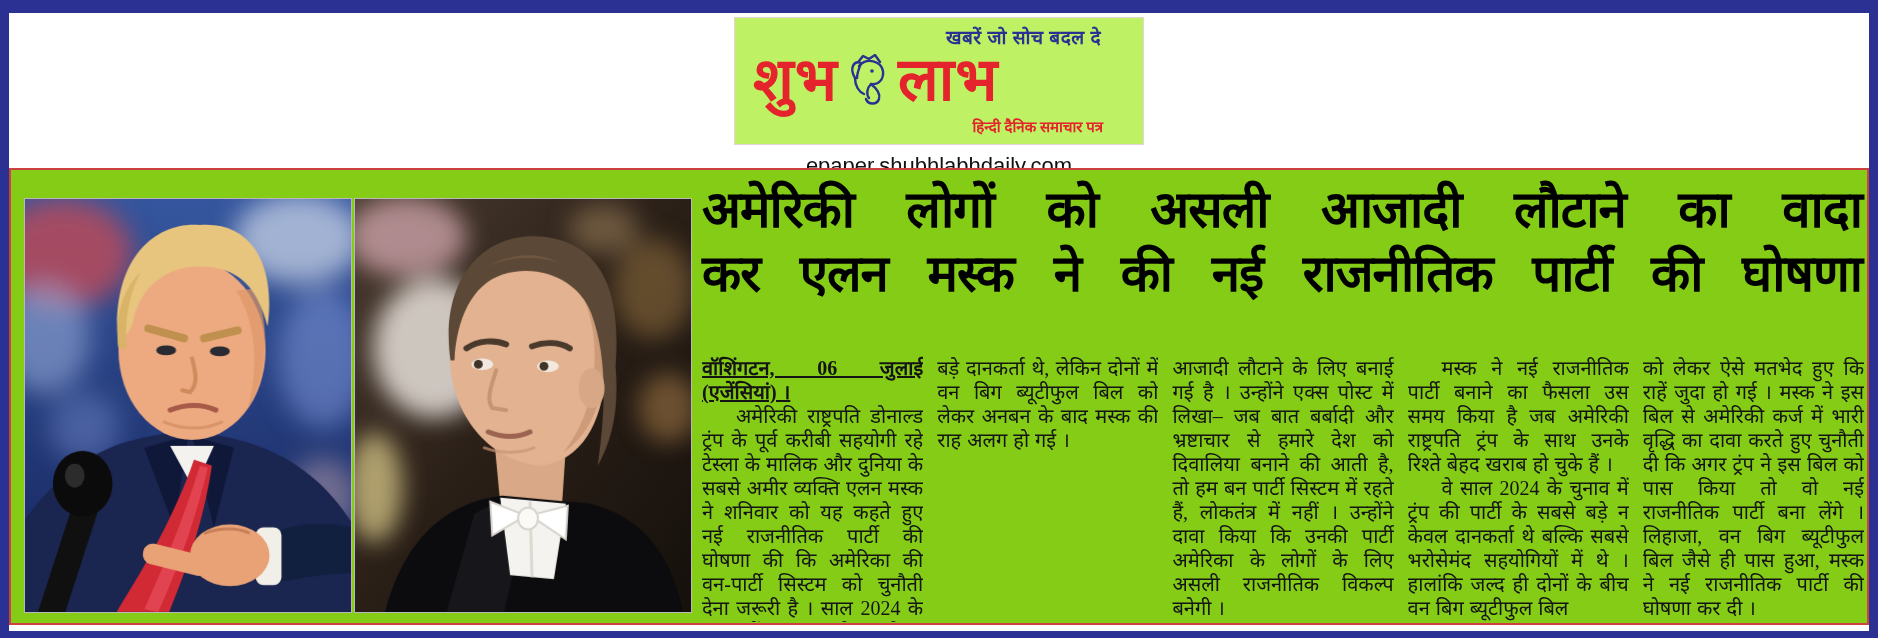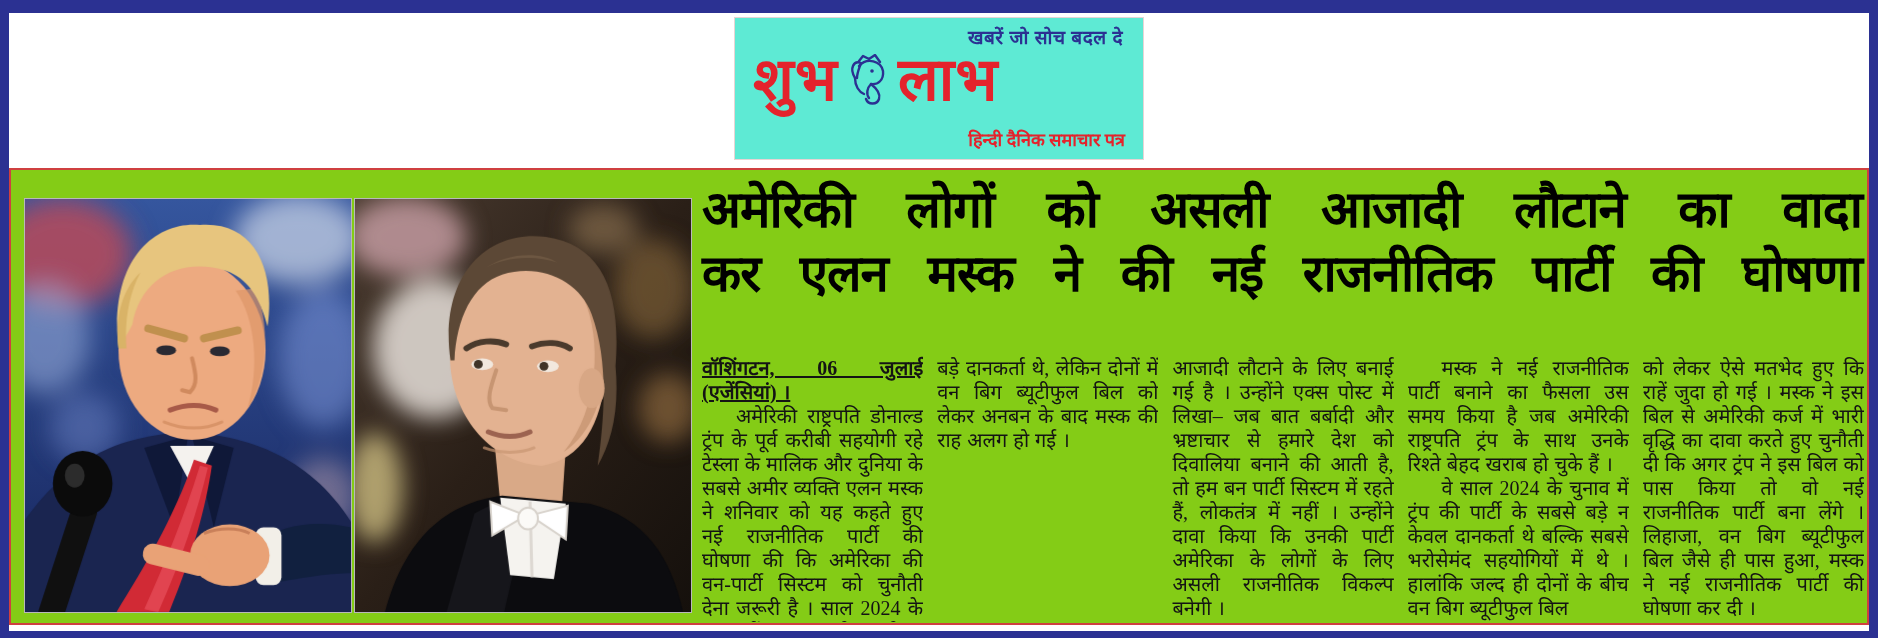--- a/index.html
+++ b/index.html
@@ -12,33 +12,33 @@
   
   .bar-top    { position:absolute; left:0; top:0;   width:1878px; height:13px; background:var(--navy); }
   .bar-bottom { position:absolute; left:0; top:631px; width:1878px; height:7px; background:var(--navy); }
   .bar-left   { position:absolute; left:0; top:0;   width:9px;  height:638px; background:var(--navy); }
   .bar-right  { position:absolute; left:1869px; top:0; width:9px; height:638px; background:var(--navy); }
 
   
   .masthead { position:absolute; left:0; top:13px; width:1878px; text-align:center; }
   .logo-box {
     position:relative; display:inline-block; margin-top:4px;
-    background:#5eead4; border:1px solid #e7d4d4; padding:6px 14px 8px 18px;
+    background:#bef264; border:1px solid #e7d4d4; padding:6px 36px 8px 18px;
     min-width:410px;
   }
   .logo-tagline {
     font-family:"Liberation Sans","DejaVu Sans",sans-serif;
     color:var(--navy); font-weight:bold; font-size:19px; text-align:right;
     padding-right:6px; letter-spacing:.5px;
   }
   .logo-row { display:flex; align-items:center; justify-content:flex-start; gap:8px; line-height:1; }
   .logo-word { color:var(--red); font-weight:bold; font-size:60px; letter-spacing:1px;
                font-family:"Liberation Serif","DejaVu Serif",serif; }
   .ganesh { width:44px; height:52px; flex:0 0 auto; }
-  .logo-subtitle { color:var(--red); font-size:18px; font-weight:bold; text-align:right; padding-right:4px; margin-top:17px; }
+  .logo-subtitle { color:var(--red); font-size:15px; font-weight:bold; text-align:right; padding-right:4px; margin-top:6px; }
   .site-url, .date-page {
     font-family:"Liberation Sans","DejaVu Sans",sans-serif;
     color:#111; font-size:22px; line-height:23px;
   }
   .site-url { margin-top:9px; }
 
   
   .content-frame {
     position:absolute; left:9px; top:168px; width:1860px; height:457px;
     border-top:2px solid var(--rule); border-bottom:2px solid var(--rule);

